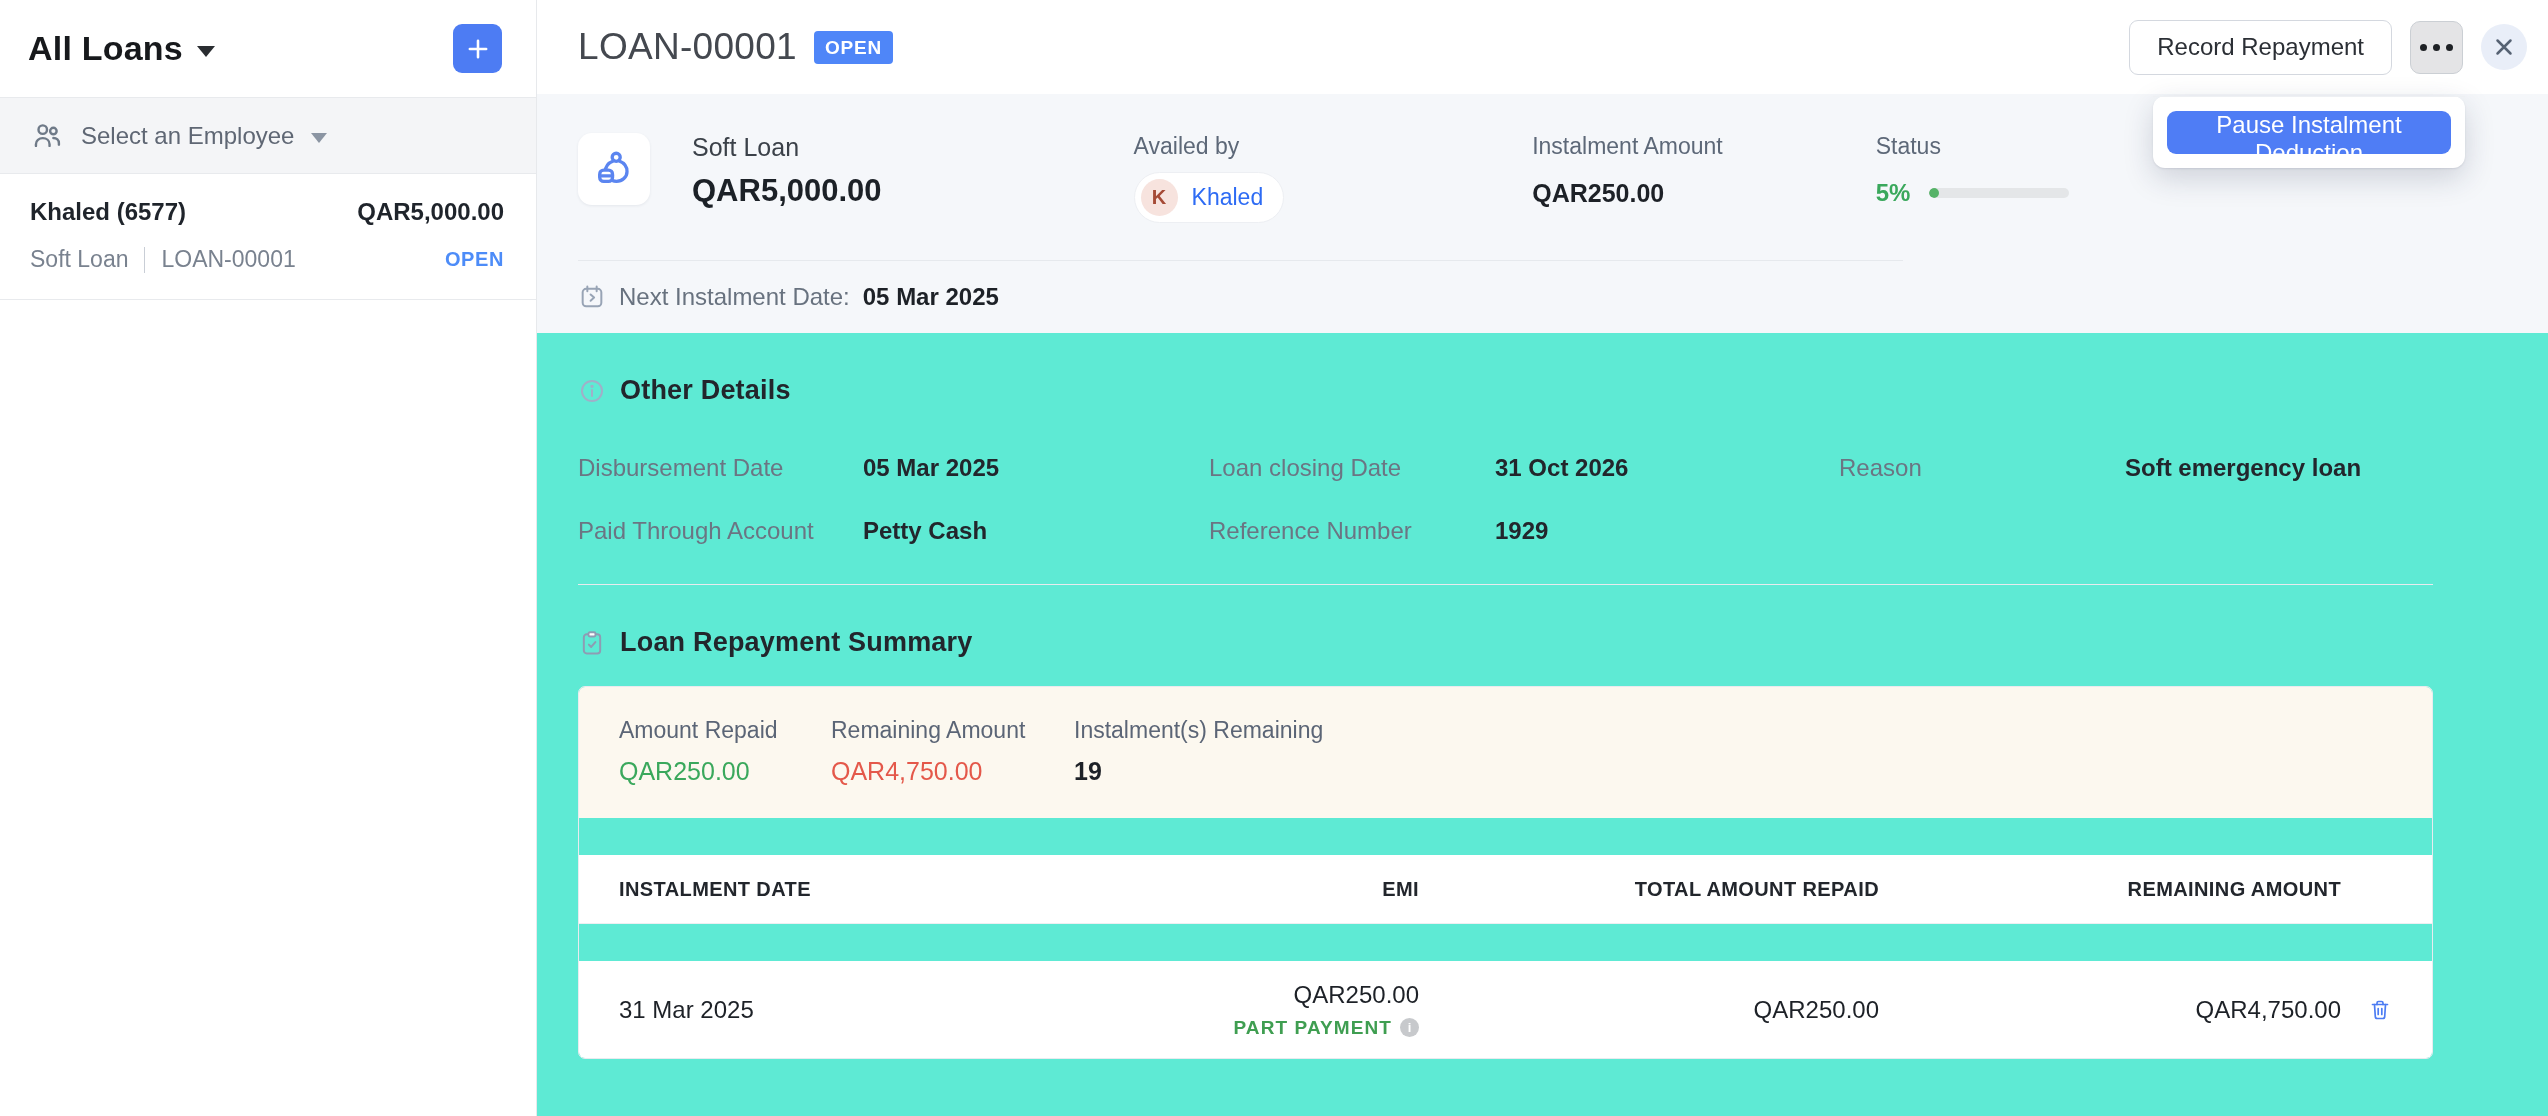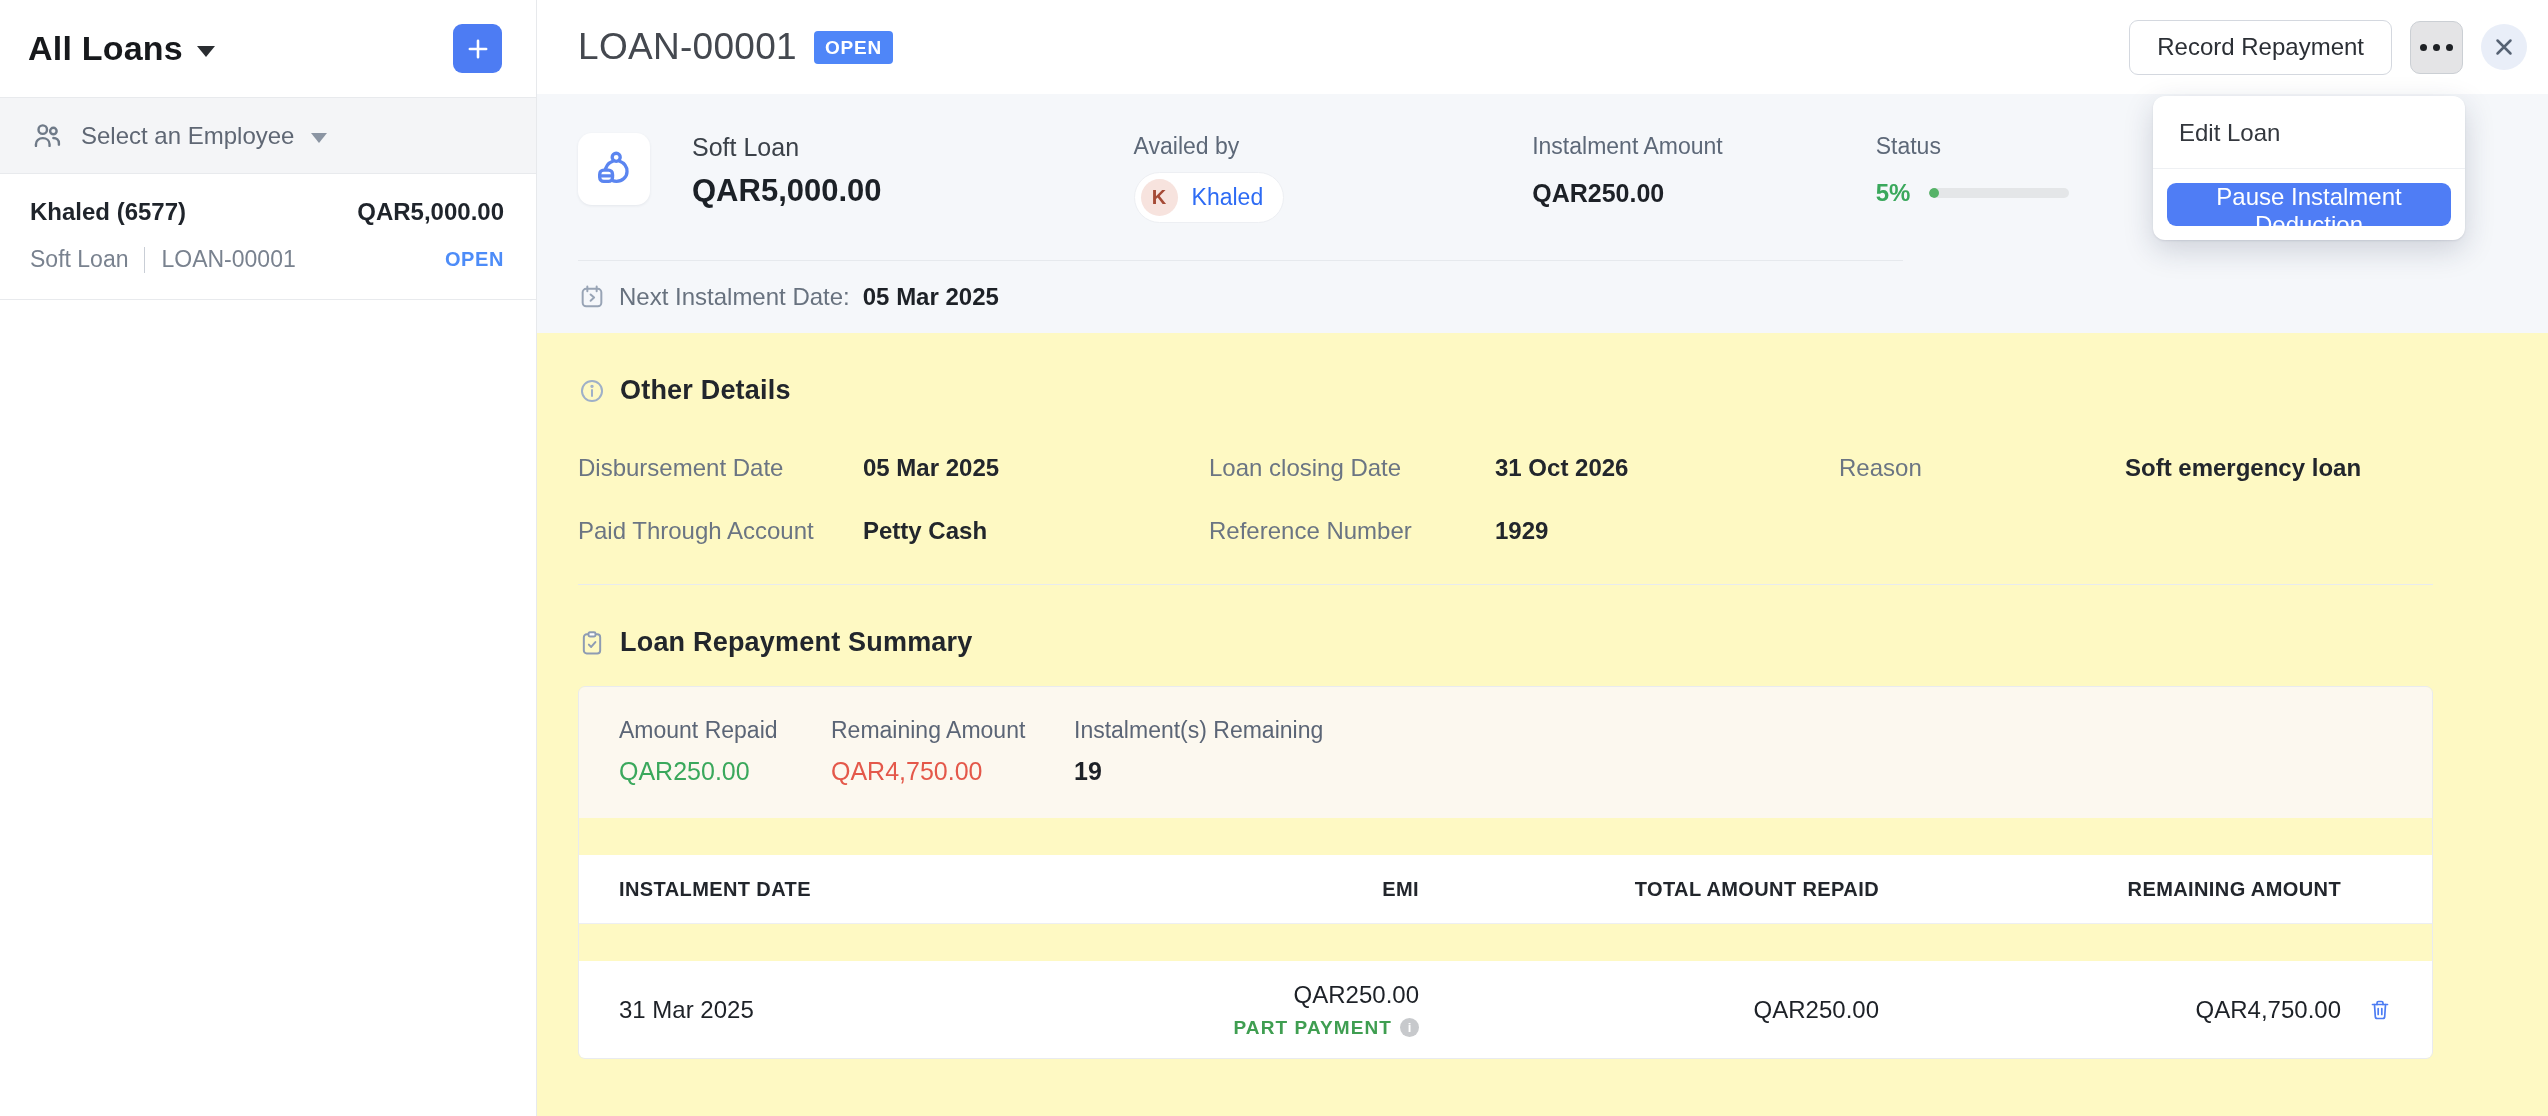--- a/index.html
+++ b/index.html
@@ -57,21 +57,21 @@
   .status-row { display:flex; align-items:center; margin-top:19px; }
   .pct { font-size:24px; font-weight:600; color:#3aa85c; }
   .bar { width:140px; height:10px; border-radius:6px; background:#e4e6e8; margin-left:19px; overflow:hidden; }
   .bar-fill { height:100%; background:#56b368; border-radius:6px; }
   .sum-div { border-top:1px solid #e6e9ed; margin-top:37px; width:1325px; }
   .next-row { display:flex; align-items:center; gap:13px; height:72px; }
   .next-label { font-size:24px; color:#68727f; }
   .next-value { font-size:24px; font-weight:700; color:#1d2127; }
 
   
-  .content { padding:0 115px 0 41px; background:#fef9c3; flex:1; }
+  .content { padding:0 115px 0 41px; background:#5eead4; flex:1; }
   .sec-head { display:flex; align-items:center; gap:14px; margin-top:42px; }
   .sec-title { font-size:27px; font-weight:700; color:#22262c; letter-spacing:.2px; }
   .details-grid { display:grid; grid-template-columns:285px 346px 286px 344px 286px 1fr; grid-auto-rows:63px; align-items:center; margin-top:30px; }
   .d-label { font-size:24px; color:#6b7583; }
   .d-value { font-size:24px; font-weight:700; color:#22262c; }
   .hr { border-top:1px solid #e8ebee; margin-top:22px; }
   .repay-box { margin-top:28px; border:1px solid #e9ebef; border-radius:7px; overflow:hidden; }
   .stats { background:#fcf8ef; padding:30px 40px 32px; display:grid; grid-template-columns:212px 243px auto; }
   .stat-label { font-size:23px; color:#5b6576; }
   .stat-value { font-size:25px; margin-top:13px; }
@@ -291,18 +291,17 @@
               </svg>
             </button>
           </span>
         </div>
       </div>
 
     </section>
   </main>
 
   <div class="menu">
-    <div class="menu-item">Edit Loan</div>
     <div class="menu-div"></div>
     <button class="menu-btn">Pause Instalment Deduction</button>
   </div>
 
 </div>
 
 </body></html>

